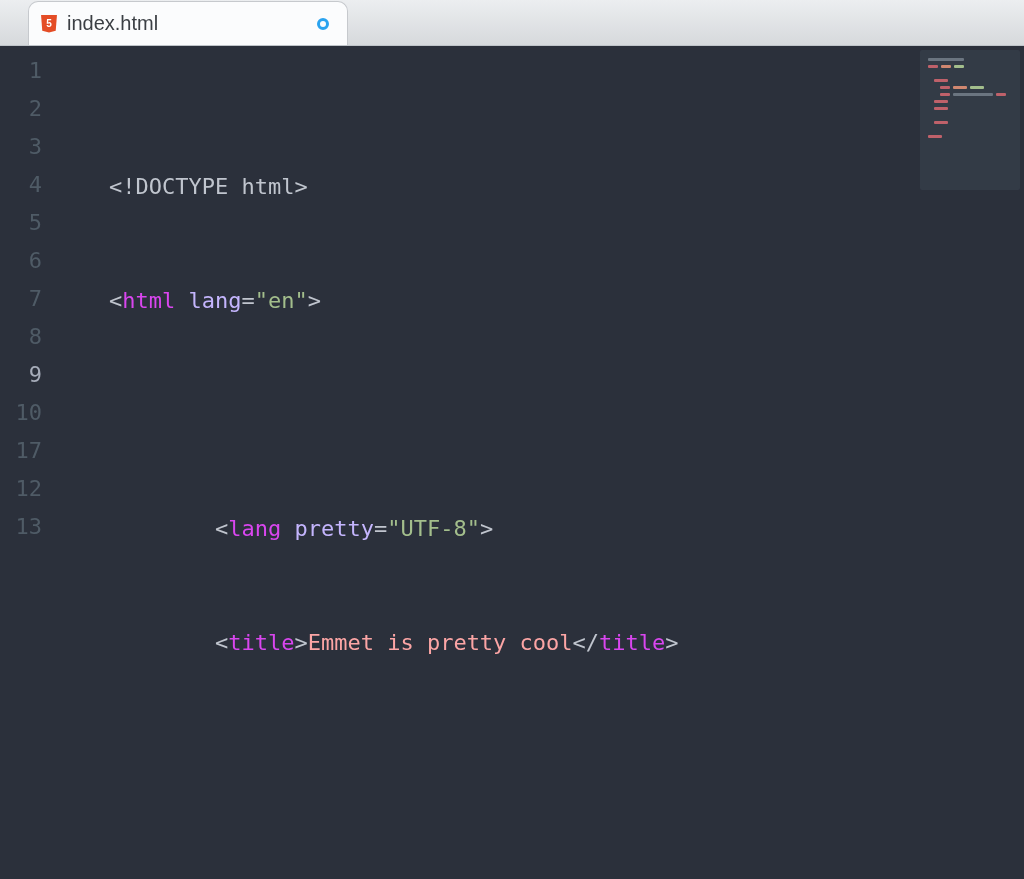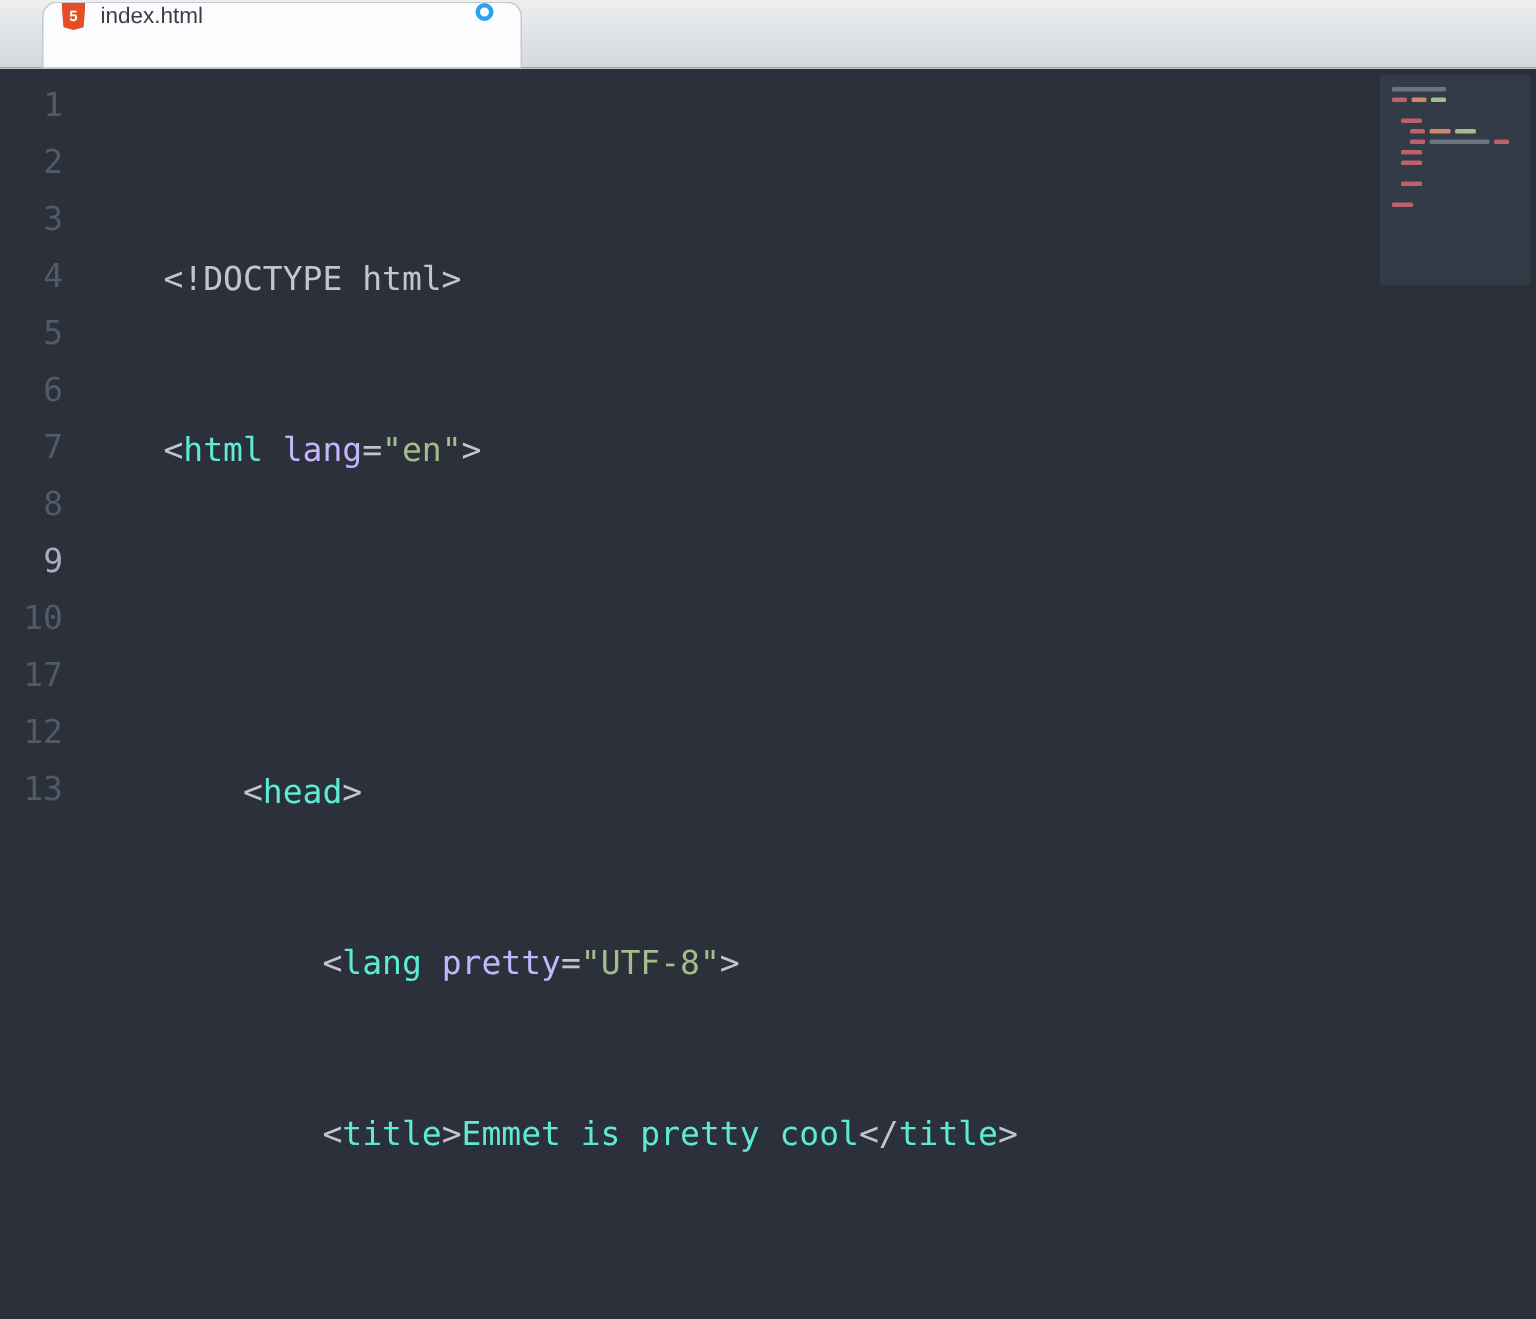--- a/index.html
+++ b/index.html
@@ -17,25 +17,26 @@
   }
   .tab {
     position: relative;
     height: 44px;
     background: #fbfcfd;
     border: 1px solid #c6c9cd;
     border-bottom: none;
     border-top-left-radius: 10px;
     border-top-right-radius: 10px;
     display: flex;
+    align-items: center;
     padding: 0 18px 0 12px;
     gap: 10px;
     min-width: 320px;
     font-family: "Helvetica Neue", Arial, sans-serif;
-    font-size: 15px;
+    font-size: 20px;
     color: #3b3f44;
   }
   .tab::before, .tab::after {
     content: "";
     position: absolute;
     bottom: 0;
     width: 14px;
     height: 14px;
   }
   .html5-icon {
@@ -84,25 +85,25 @@
     flex: 1;
     padding-top: 6px;
     white-space: pre;
     color: #c0c5ce;
     margin-top: 40px;
   }
   .line { height: 38px; position: relative; }
 
   .p  { color: #c0c5ce; }  
   .dt { color: #c0c5ce; }  
-  .tg { color: #5eead4; }  
+  .tg { color: #d946ef; }  
   .at { color: #c4b5fd; }  
   .op { color: #c0c5ce; }  
   .st { color: #a3be8c; }  
-  .tx { color: #5eead4; }
+  .tx { color: #fca5a5; }
 
   
   .minimap {
     position:absolute;
     top:4px; right:4px;
     width:100px; height:140px;
     background: rgba(60,70,82,0.5);
     border-radius:2px;
     padding:6px 8px;
   }
@@ -139,21 +140,20 @@
     <div class="ln">10</div>
     <div class="ln">17</div>
     <div class="ln">12</div>
     <div class="ln">13</div>
   </div>
 
   <div class="code">
     <div class="line"><span class="p">    </span><span class="dt">&lt;!DOCTYPE html&gt;</span></div>
     <div class="line"><span class="p">    </span><span class="p">&lt;</span><span class="tg">html</span><span class="p"> </span><span class="at">lang</span><span class="op">=</span><span class="st">"en"</span><span class="p">&gt;</span></div>
     <div class="line"></div>
-    <div class="line"><span class="p">        </span><span class="p">&lt;</span><span class="tg">head</span><span class="p">&gt;</span></div>
     <div class="line"><span class="p">            </span><span class="p">&lt;</span><span class="tg">lang</span><span class="p"> </span><span class="at">pretty</span><span class="op">=</span><span class="st">"UTF-8"</span><span class="p">&gt;</span></div>
     <div class="line"><span class="p">            </span><span class="p">&lt;</span><span class="tg">title</span><span class="p">&gt;</span><span class="tx">Emmet is pretty cool</span><span class="p">&lt;/</span><span class="tg">title</span><span class="p">&gt;</span></div>
     
     
     
     
     
     
   </div>
 

